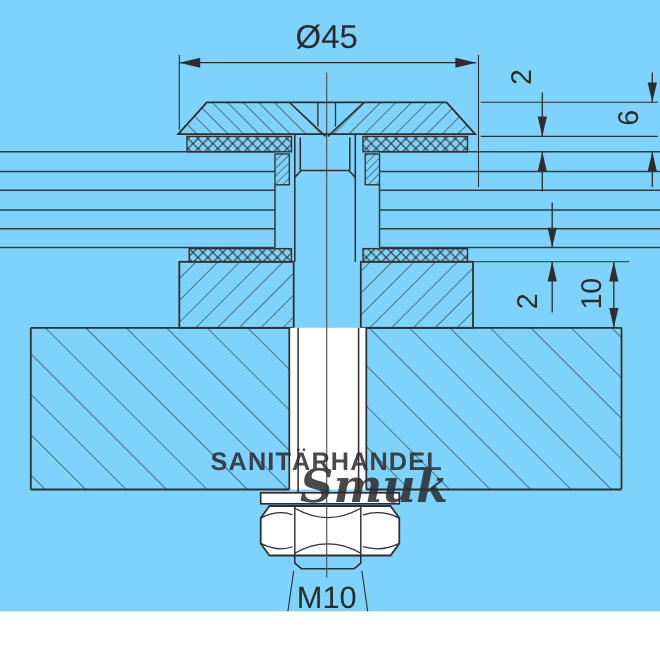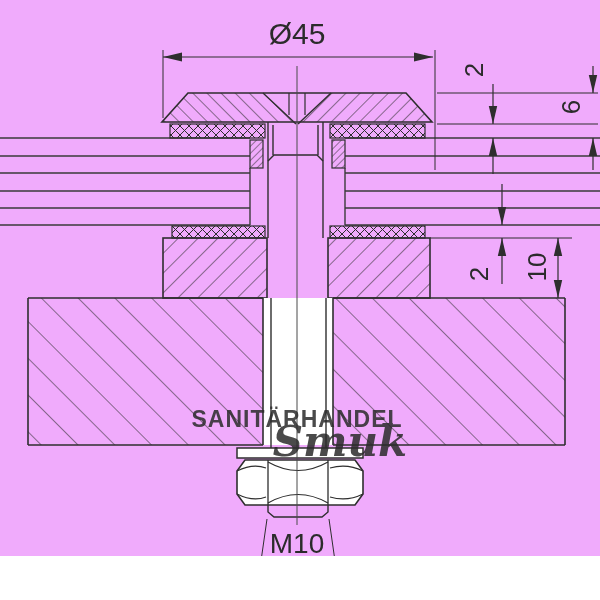--- a/index.html
+++ b/index.html
@@ -1,16 +1,16 @@
 <!DOCTYPE html>
 <html><head>
 <meta charset="utf-8">
 <style>
   html,body{margin:0;padding:0;background:#ffffff;}
-  .stage{position:relative;width:600px;height:556px;background:#f0abfc;overflow:hidden;
+  .stage{position:relative;width:600px;height:556px;background:#7dd3fc;overflow:hidden;
          font-family:"Liberation Sans",sans-serif;}
   svg{position:absolute;left:0;top:0;}
   text{fill:#2b2b2b;}
   .dim{font-family:"Liberation Sans",sans-serif;font-size:26px;}
   .dim-big{font-family:"Liberation Sans",sans-serif;font-size:30px;}
   .wm1{font-family:"Liberation Sans",sans-serif;font-weight:bold;font-size:23px;letter-spacing:1px;}
   .wm2{font-family:"DejaVu Serif",serif;font-style:italic;font-weight:bold;font-size:42px;}
 </style>
 </head>
 <body>

